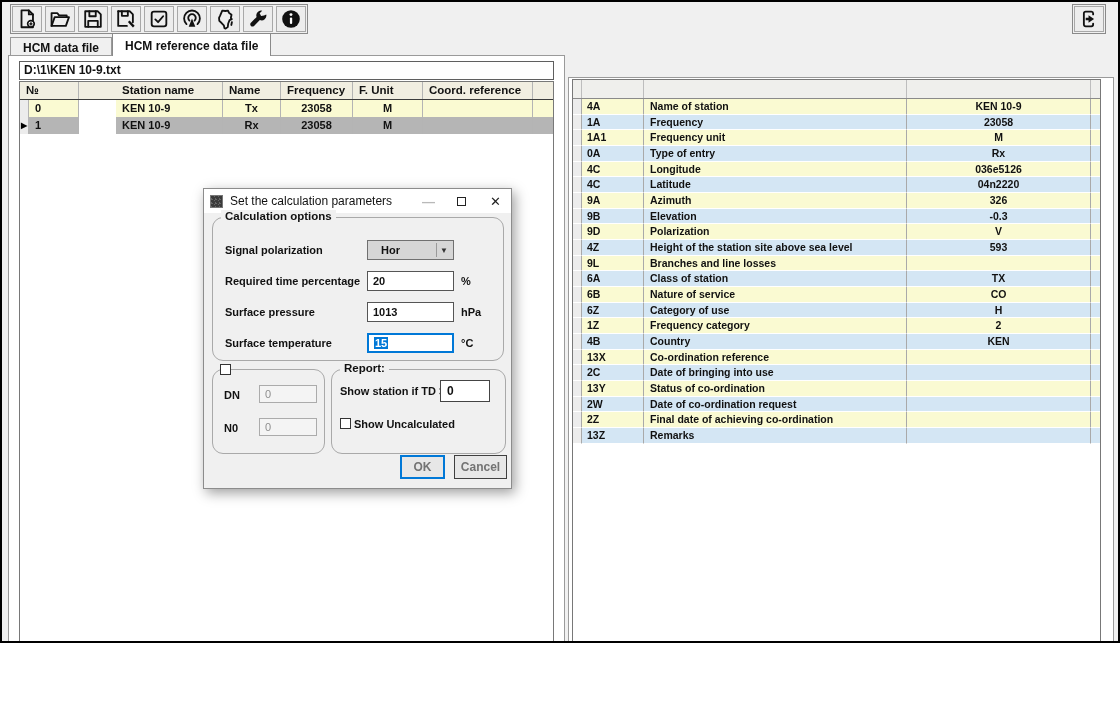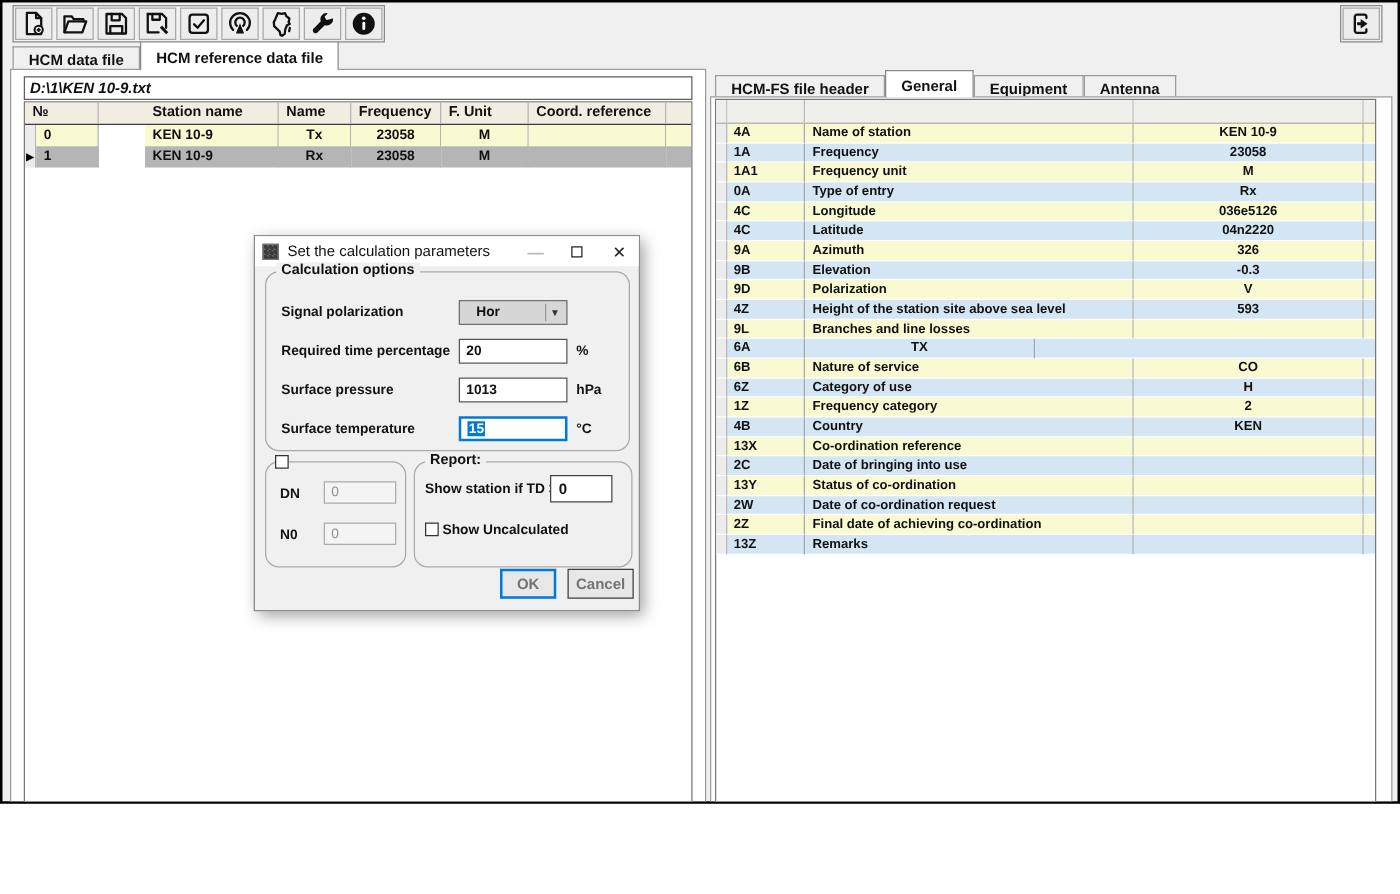--- a/index.html
+++ b/index.html
@@ -19,21 +19,21 @@
   .tab { font-size:12px; font-weight:700; color:#111; padding:3px 12px 3px 12px; background:#f0f0f0; border:1px solid #9a9a9a; border-bottom:none; height:19px; line-height:14px; white-space:nowrap; cursor:default; }
   .tab.active { background:#fff; height:23px; line-height:18px; position:relative; z-index:3; border-color:#8a8a8a; }
   .tabs-right .tab { height:18px; }
   .tabs-right .tab.active { height:22px; }
 
   
   .page { position:absolute; background:#fff; border:1px solid #9a9a9a; }
   .page-left  { left:6px;   top:53px; width:557px; height:658px; }
   .page-right { left:566px; top:75px; width:546px; height:636px; }
 
-  .path-bar { position:absolute; left:10px; top:5px; width:535px; height:19px; border:1px solid #5f5f5f; background:#fff; font-size:12px; font-weight:700; padding:1px 0 0 4px; color:#111;font-style:italic; }
+  .path-bar { position:absolute; left:10px; top:5px; width:535px; height:19px; border:1px solid #5f5f5f; background:#fff; font-size:12px; font-weight:700; padding:1px 0 0 4px; color:#111; }
 
   
   .lgrid { position:absolute; left:10px; top:25px; width:535px; height:614px; border:1px solid #787878; background:#fff; overflow:hidden; }
   .lgrid-head { display:flex; height:18px; background:#f1eee1; border-bottom:1px solid #3c3c3c; }
   .lhead-cell { font-size:11.5px; font-weight:700; color:#111; padding:2px 0 0 6px; border-right:1px solid #b4b4b4; overflow:hidden; white-space:nowrap; }
   .lrow { display:flex; height:17px; }
   .lcell { font-size:11px; font-weight:700; color:#111; padding:2px 0 0 6px; border-right:1px solid #b4b4b4; overflow:hidden; white-space:nowrap; }
   .lcell.ctr { text-align:center; padding-left:0; }
   .lcell.ind { padding:0; background:#ececec; text-align:center; font-size:8px; line-height:17px; color:#000; }
   .lrow.yel .lcell:not(.ind) { background:#fafad2; }
@@ -224,26 +224,20 @@
         </svg>
         <svg viewBox="0 0 14 13">
           <path d="M4.5 2.5L10 6.5l-5.5 4V8.2H2V4.8h2.5z" fill="#9db4e0" stroke="#2f4f8f" stroke-width="1.2"></path>
         </svg>
         <svg viewBox="0 0 14 13">
           <path d="M12 2.5v8M4.5 2.5L10 6.5l-5.5 4V8.2H2V4.8h2.5z" fill="#9db4e0" stroke="#2f4f8f" stroke-width="1.2"></path>
         </svg>
       </div>
   </div>
 
-  <div class="tabs tabs-right">
-      <div class="tab">HCM-FS file header</div>
-      <div class="tab active">General</div>
-      <div class="tab">Equipment</div>
-      <div class="tab">Antenna</div>
-    </div>
 
   <div class="page page-right">
     <div class="rgrid">
       <div class="rgrid-head">
         <div class="rhead-cell w-ind"></div>
         <div class="rhead-cell w-rcode"></div>
         <div class="rhead-cell w-rlbl"></div>
         <div class="rhead-cell w-rval"></div>
         <div class="rhead-cell w-fill"></div>
       </div>
@@ -321,20 +315,21 @@
           <div class="rrow yel">
             <div class="rcell ind w-ind"></div>
             <div class="rcell code w-rcode">9L</div>
             <div class="rcell lbl w-rlbl">Branches and line losses</div>
             <div class="rcell val w-rval"></div>
             <div class="rcell w-fill"></div>
           </div>
           <div class="rrow blu">
             <div class="rcell ind w-ind"></div>
             <div class="rcell code w-rcode">6A</div>
+            <div class="rcell lbl w-rlbl">Class of station</div>
             <div class="rcell val w-rval">TX</div>
             <div class="rcell w-fill"></div>
           </div>
           <div class="rrow yel">
             <div class="rcell ind w-ind"></div>
             <div class="rcell code w-rcode">6B</div>
             <div class="rcell lbl w-rlbl">Nature of service</div>
             <div class="rcell val w-rval">CO</div>
             <div class="rcell w-fill"></div>
           </div>

